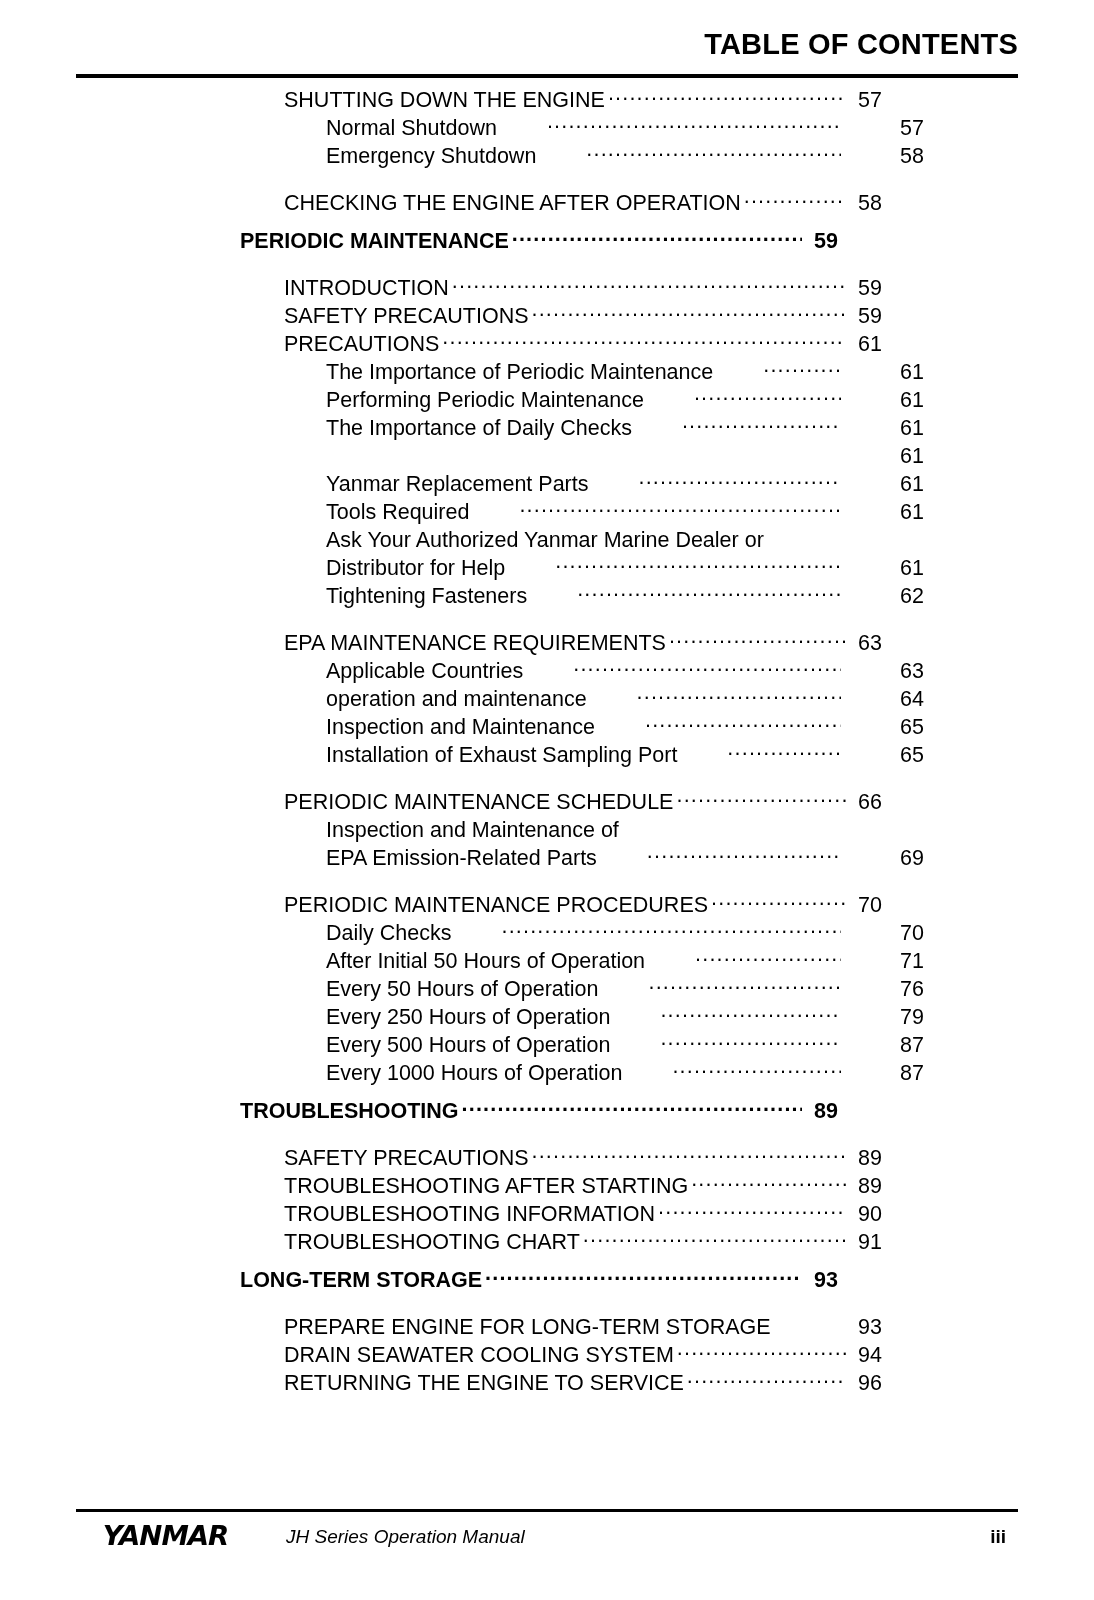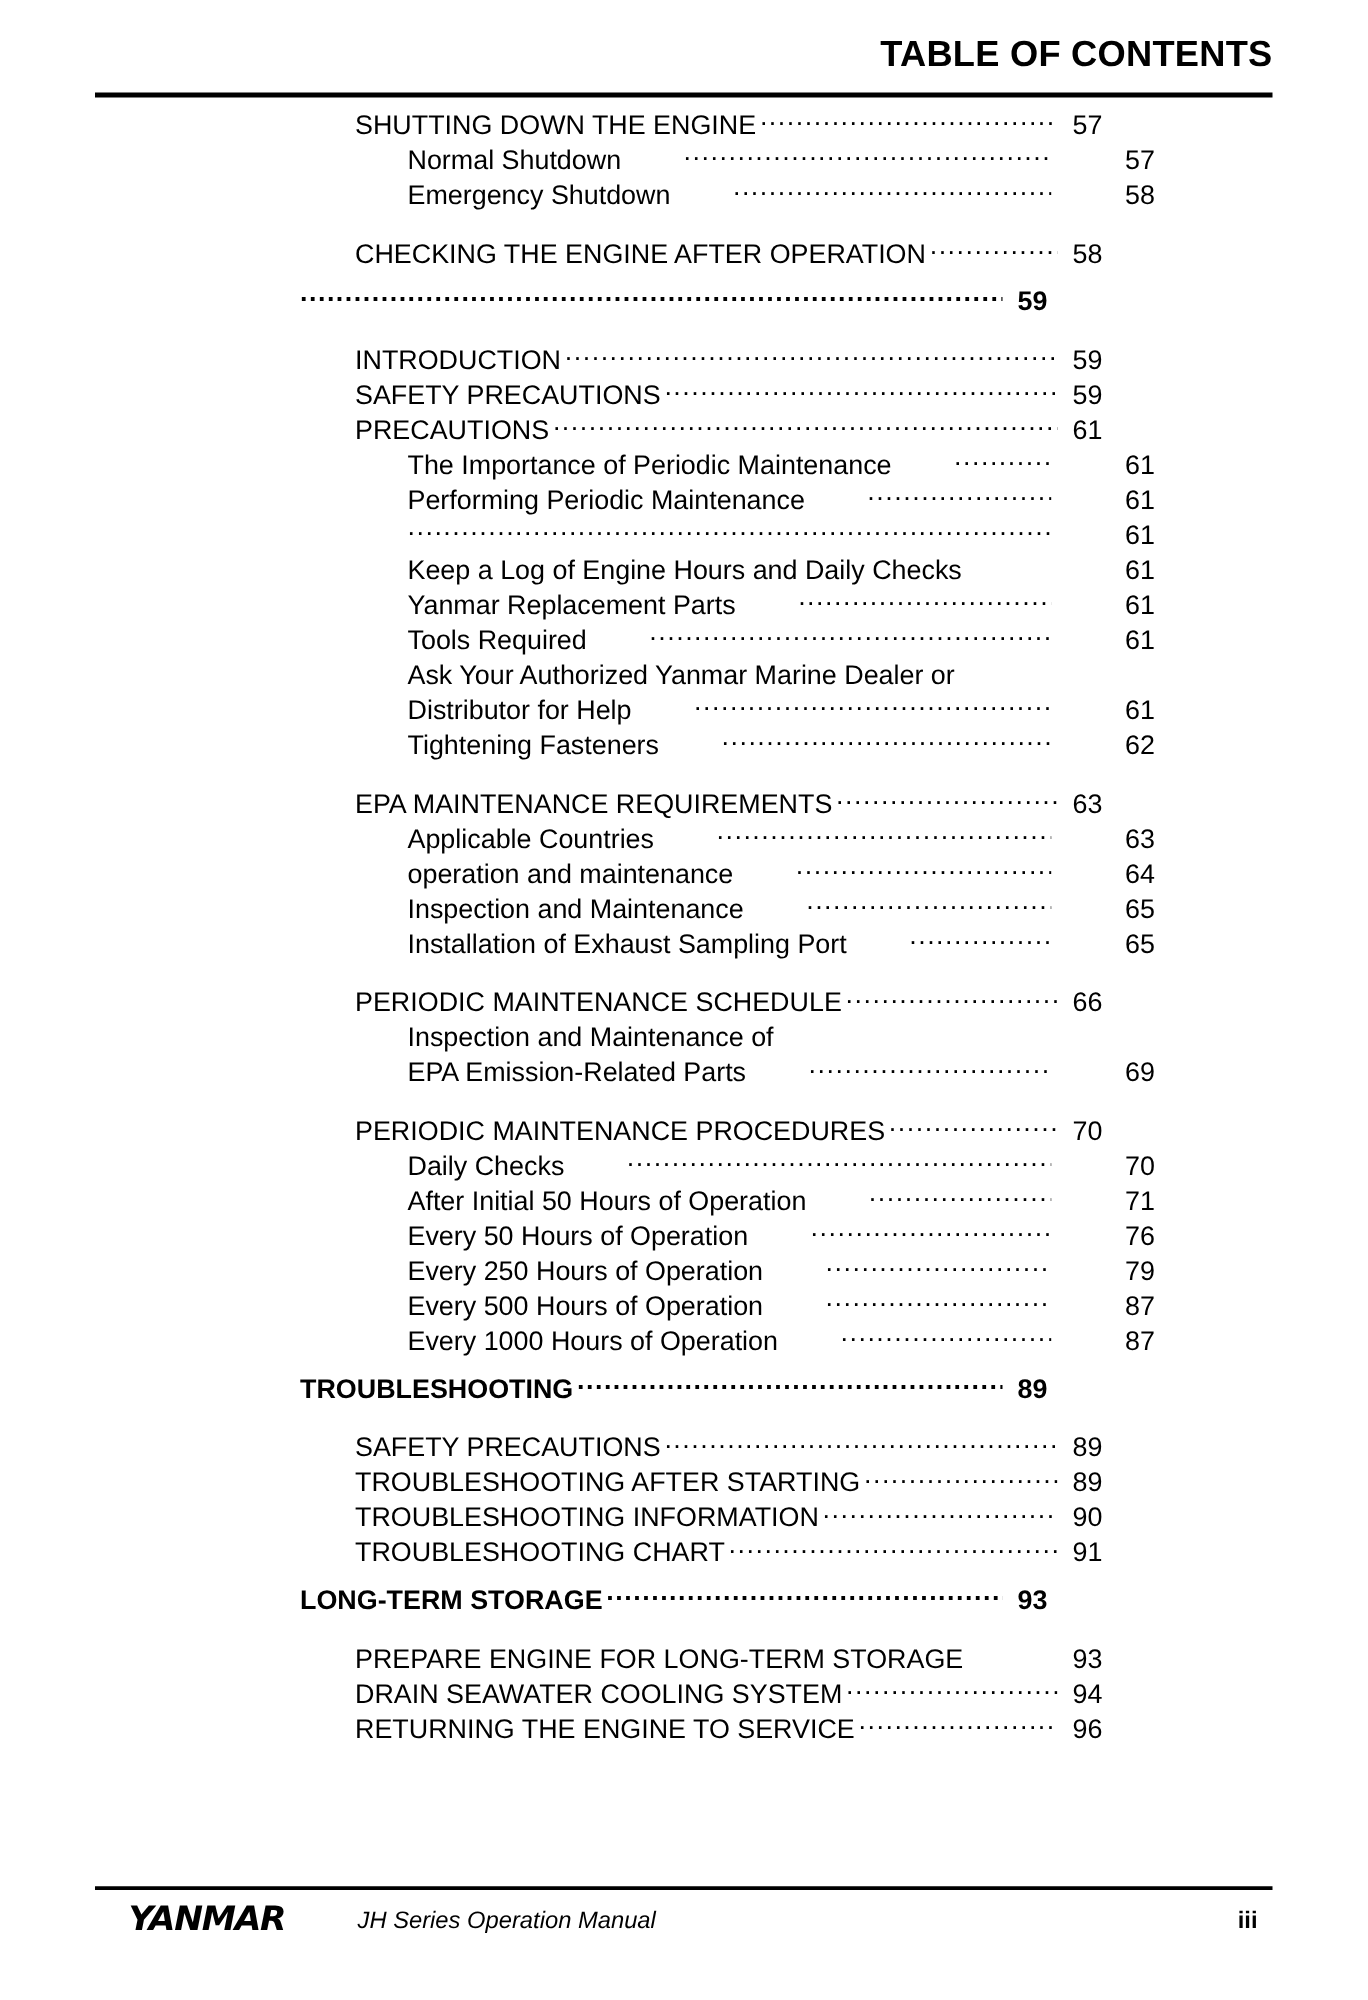--- a/index.html
+++ b/index.html
@@ -166,20 +166,21 @@
         <span class="title">Emergency Shutdown</span>
         <span class="leader"></span>
         <span class="page-num">58</span>
       </div>
       <div class="toc-row lvl-1 gap-sec">
         <span class="title">CHECKING THE ENGINE AFTER OPERATION</span>
         <span class="leader"></span>
         <span class="page-num">58</span>
       </div>
       <div class="toc-row lvl-top gap-top">
+        <span class="title">PERIODIC MAINTENANCE</span>
         <span class="leader"></span>
         <span class="page-num">59</span>
       </div>
       <div class="toc-row lvl-1 gap-sec">
         <span class="title">INTRODUCTION</span>
         <span class="leader"></span>
         <span class="page-num">59</span>
       </div>
       <div class="toc-row lvl-1">
         <span class="title">SAFETY PRECAUTIONS</span>
@@ -195,25 +196,25 @@
         <span class="title">The Importance of Periodic Maintenance</span>
         <span class="leader"></span>
         <span class="page-num">61</span>
       </div>
       <div class="toc-row lvl-2">
         <span class="title">Performing Periodic Maintenance</span>
         <span class="leader"></span>
         <span class="page-num">61</span>
       </div>
       <div class="toc-row lvl-2">
+        <span class="title">The Importance of Daily Checks</span>
         <span class="leader"></span>
         <span class="page-num">61</span>
       </div>
       <div class="toc-row lvl-2 nolead">
-        <span class="title">Keep a Log of Engine Hours and Daily Checks</span>
         <span class="leader"></span>
         <span class="page-num">61</span>
       </div>
       <div class="toc-row lvl-2">
         <span class="title">Yanmar Replacement Parts</span>
         <span class="leader"></span>
         <span class="page-num">61</span>
       </div>
       <div class="toc-row lvl-2">
         <span class="title">Tools Required</span>

